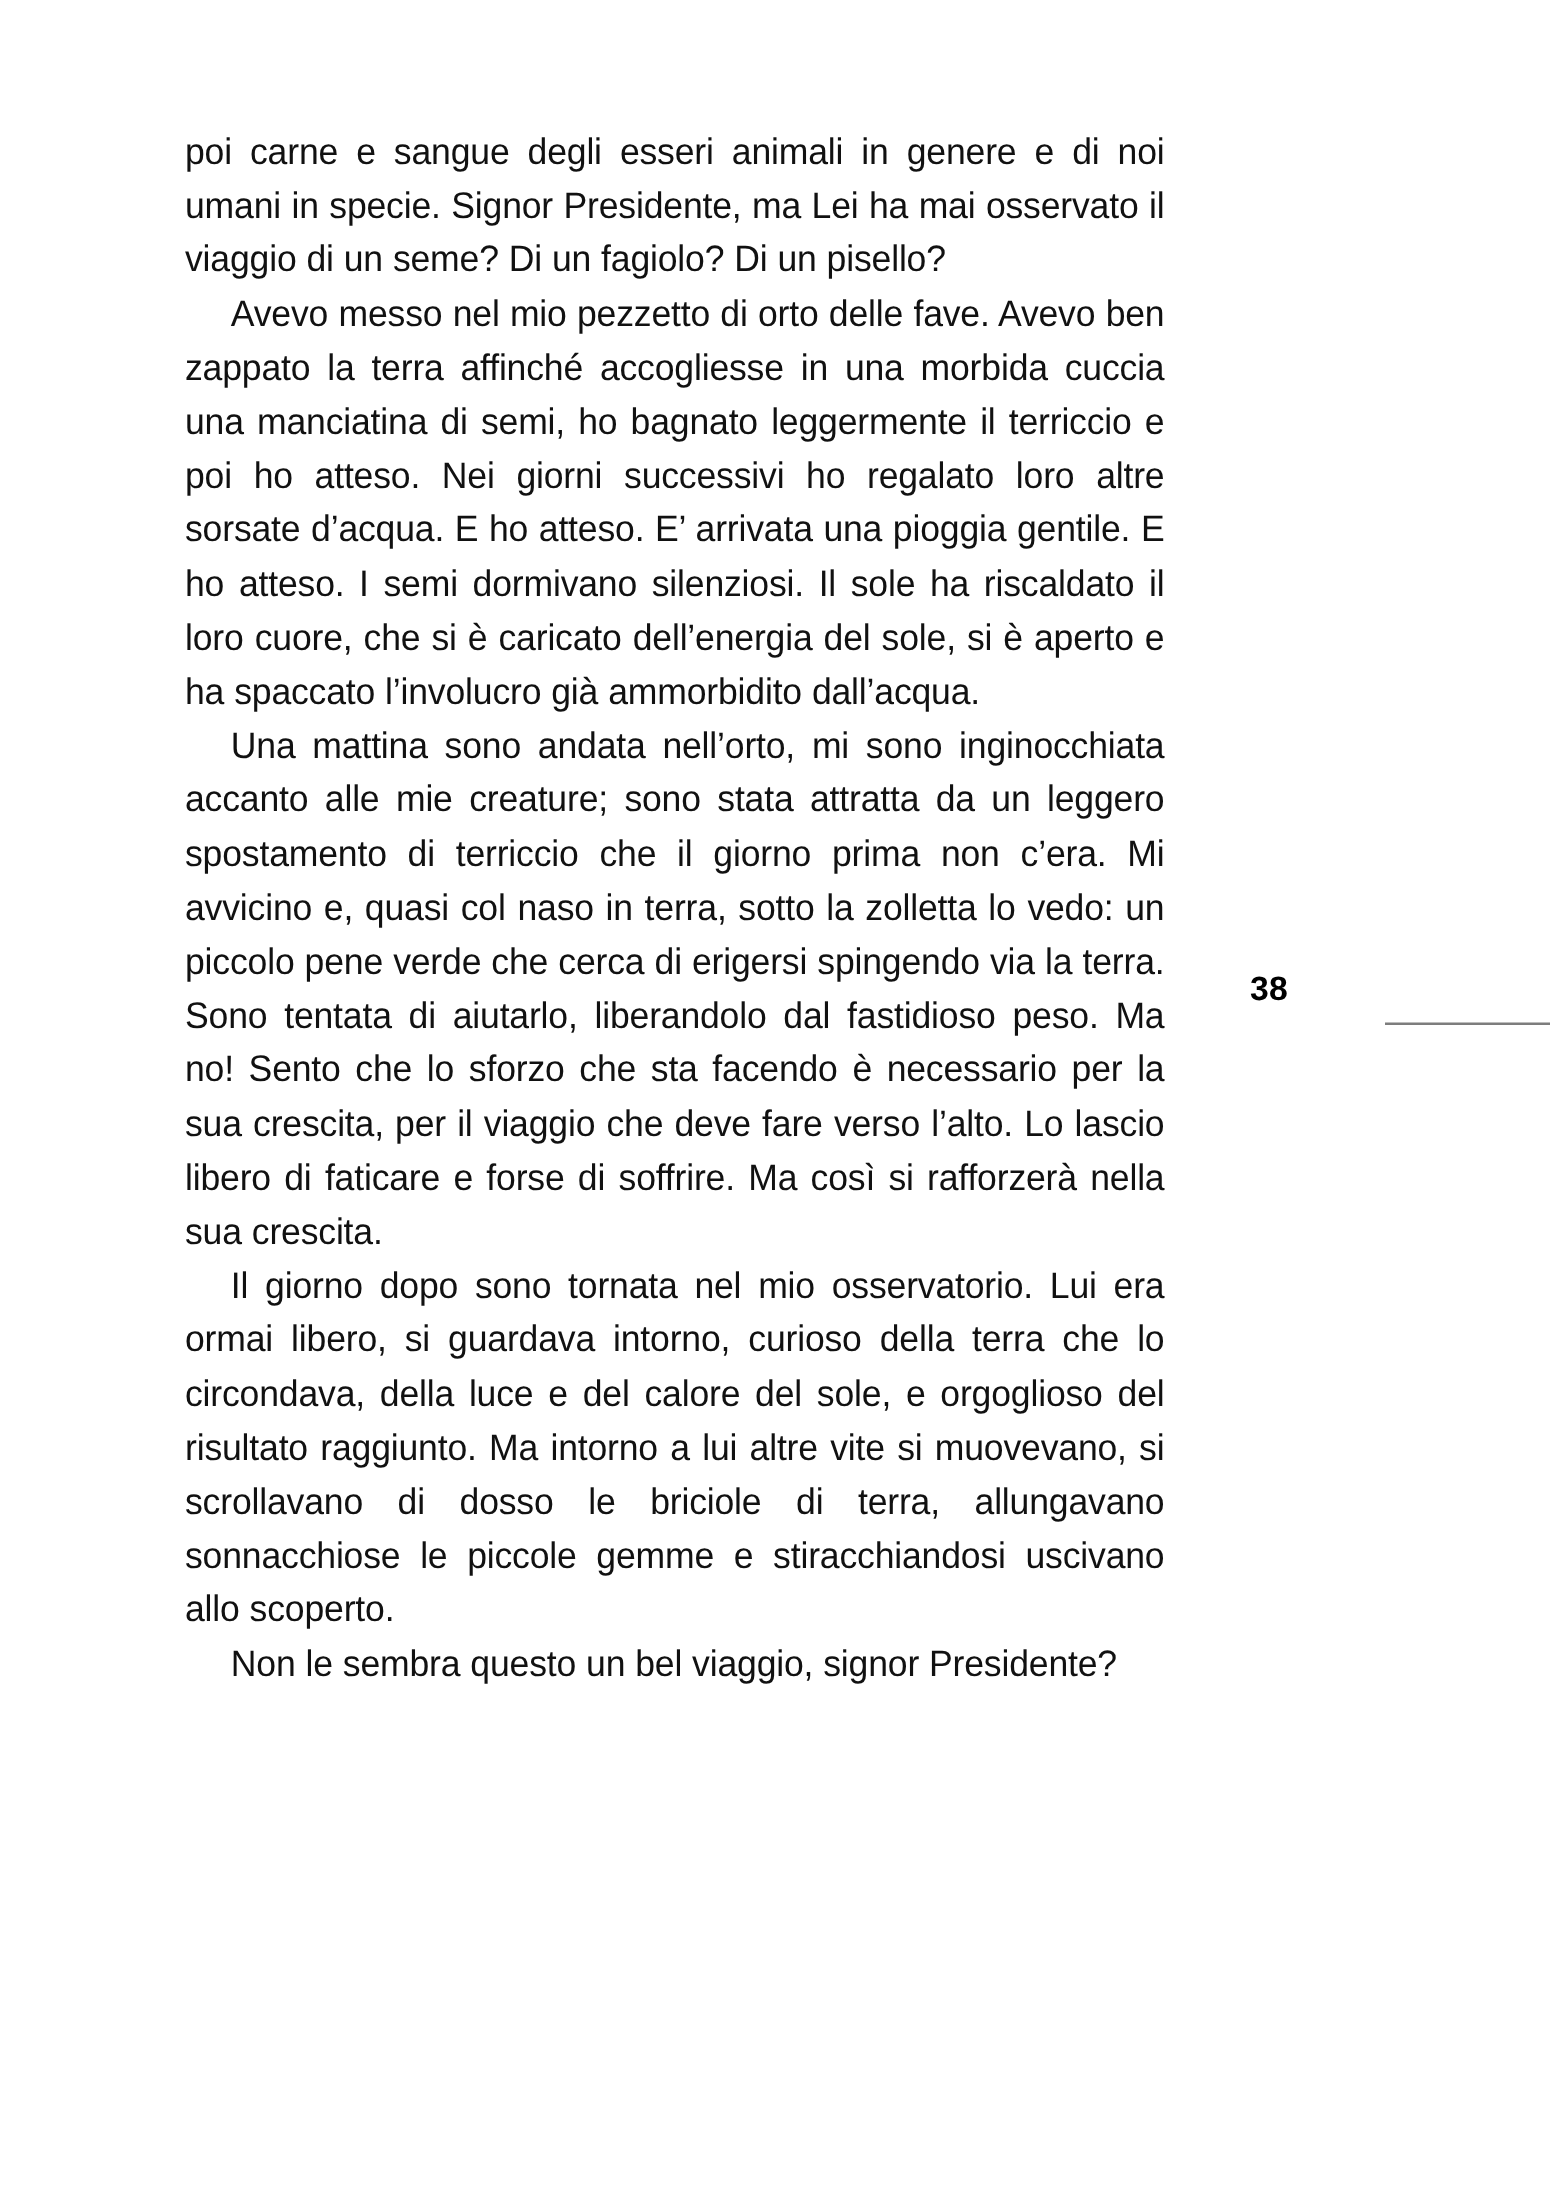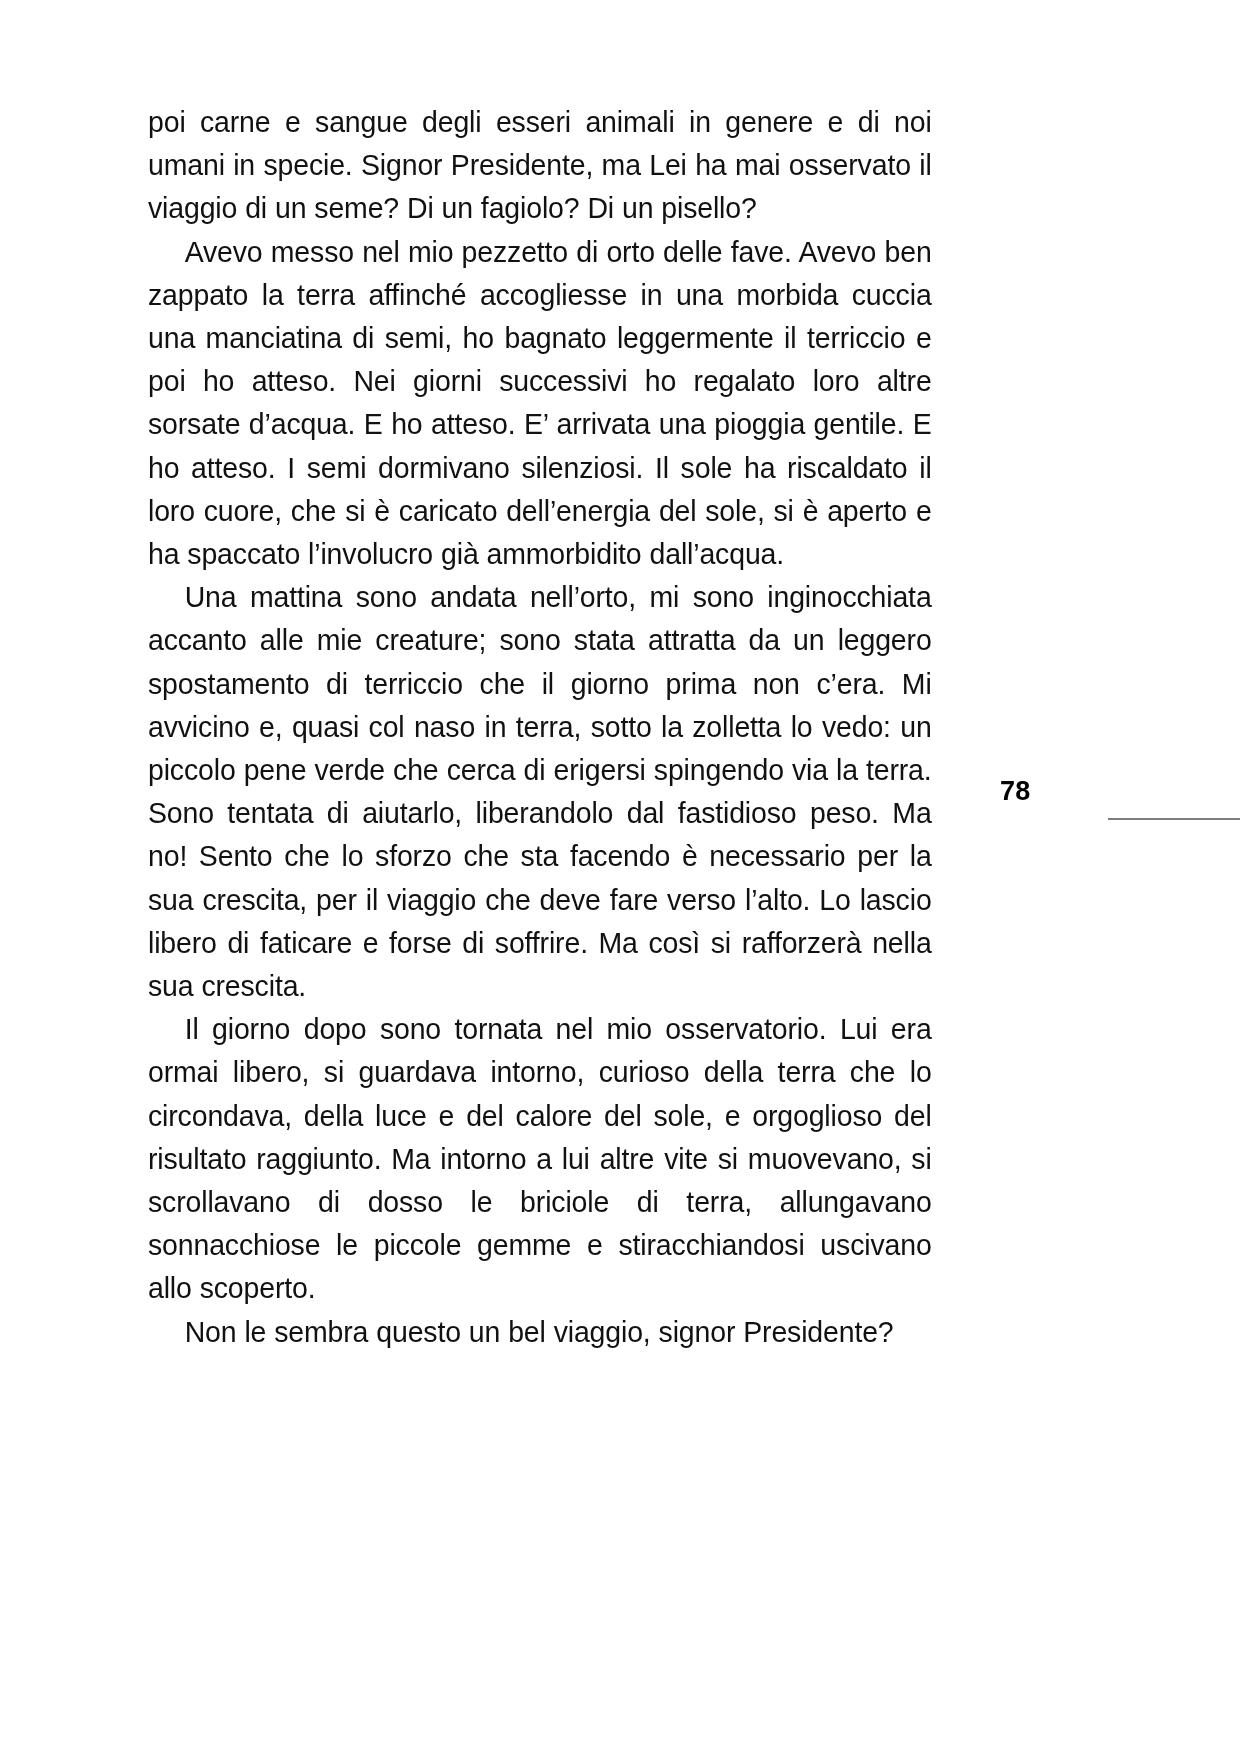--- a/index.html
+++ b/index.html
@@ -79,17 +79,17 @@
 
   <div class="text-column">
     <p class="para">poi carne e sangue degli esseri animali in genere e di noi umani in specie.  Signor Presidente, ma Lei ha mai osservato il viaggio di un seme? Di un fagiolo? Di un pisello?</p>
     <p class="para indent">Avevo messo nel mio pezzetto di orto delle fave. Avevo ben zappato la terra affinché accogliesse in una morbida cuccia una manciatina di semi, ho bagnato  leggermente il terriccio e poi ho atteso. Nei giorni successivi ho regalato loro altre sorsate d’acqua. E  ho atteso. E’ arrivata una pioggia gentile. E ho atteso. I semi dormivano silenziosi. Il sole ha riscaldato il loro cuore, che si è caricato dell’energia del sole, si è aperto e ha spaccato l’involucro già ammorbidito dall’acqua.</p>
     <p class="para indent">Una mattina sono andata nell’orto, mi sono inginocchiata accanto alle mie creature; sono stata attratta da un leggero spostamento di terriccio che il giorno prima non c’era. Mi avvicino e, quasi col naso in terra, sotto la zolletta lo vedo: un piccolo pene verde che cerca di erigersi spingendo via la terra. Sono tentata di aiutarlo, liberandolo dal fastidioso peso. Ma no! Sento che lo sforzo che sta facendo è necessario per la sua crescita, per il viaggio che deve fare verso l’alto. Lo lascio libero di faticare e forse di soffrire.  Ma così si rafforzerà nella sua crescita.</p>
     <p class="para indent">Il giorno dopo sono tornata nel mio osservatorio. Lui era ormai libero, si guardava intorno, curioso della terra che lo circondava, della luce e del calore del sole, e orgoglioso del risultato raggiunto. Ma intorno a lui altre vite si muovevano, si scrollavano di dosso le briciole di terra, allungavano sonnacchiose le piccole gemme e stiracchiandosi uscivano allo scoperto.</p>
     <p class="para indent last-no-justify">Non le sembra questo un bel viaggio, signor Presidente?</p>
   </div>
 
   <div class="folio-block">
-    <div class="folio-number">78</div>
+    <div class="folio-number">38</div>
     <div class="folio-rule"></div>
   </div>
 
 </div>
 
 </body></html>

